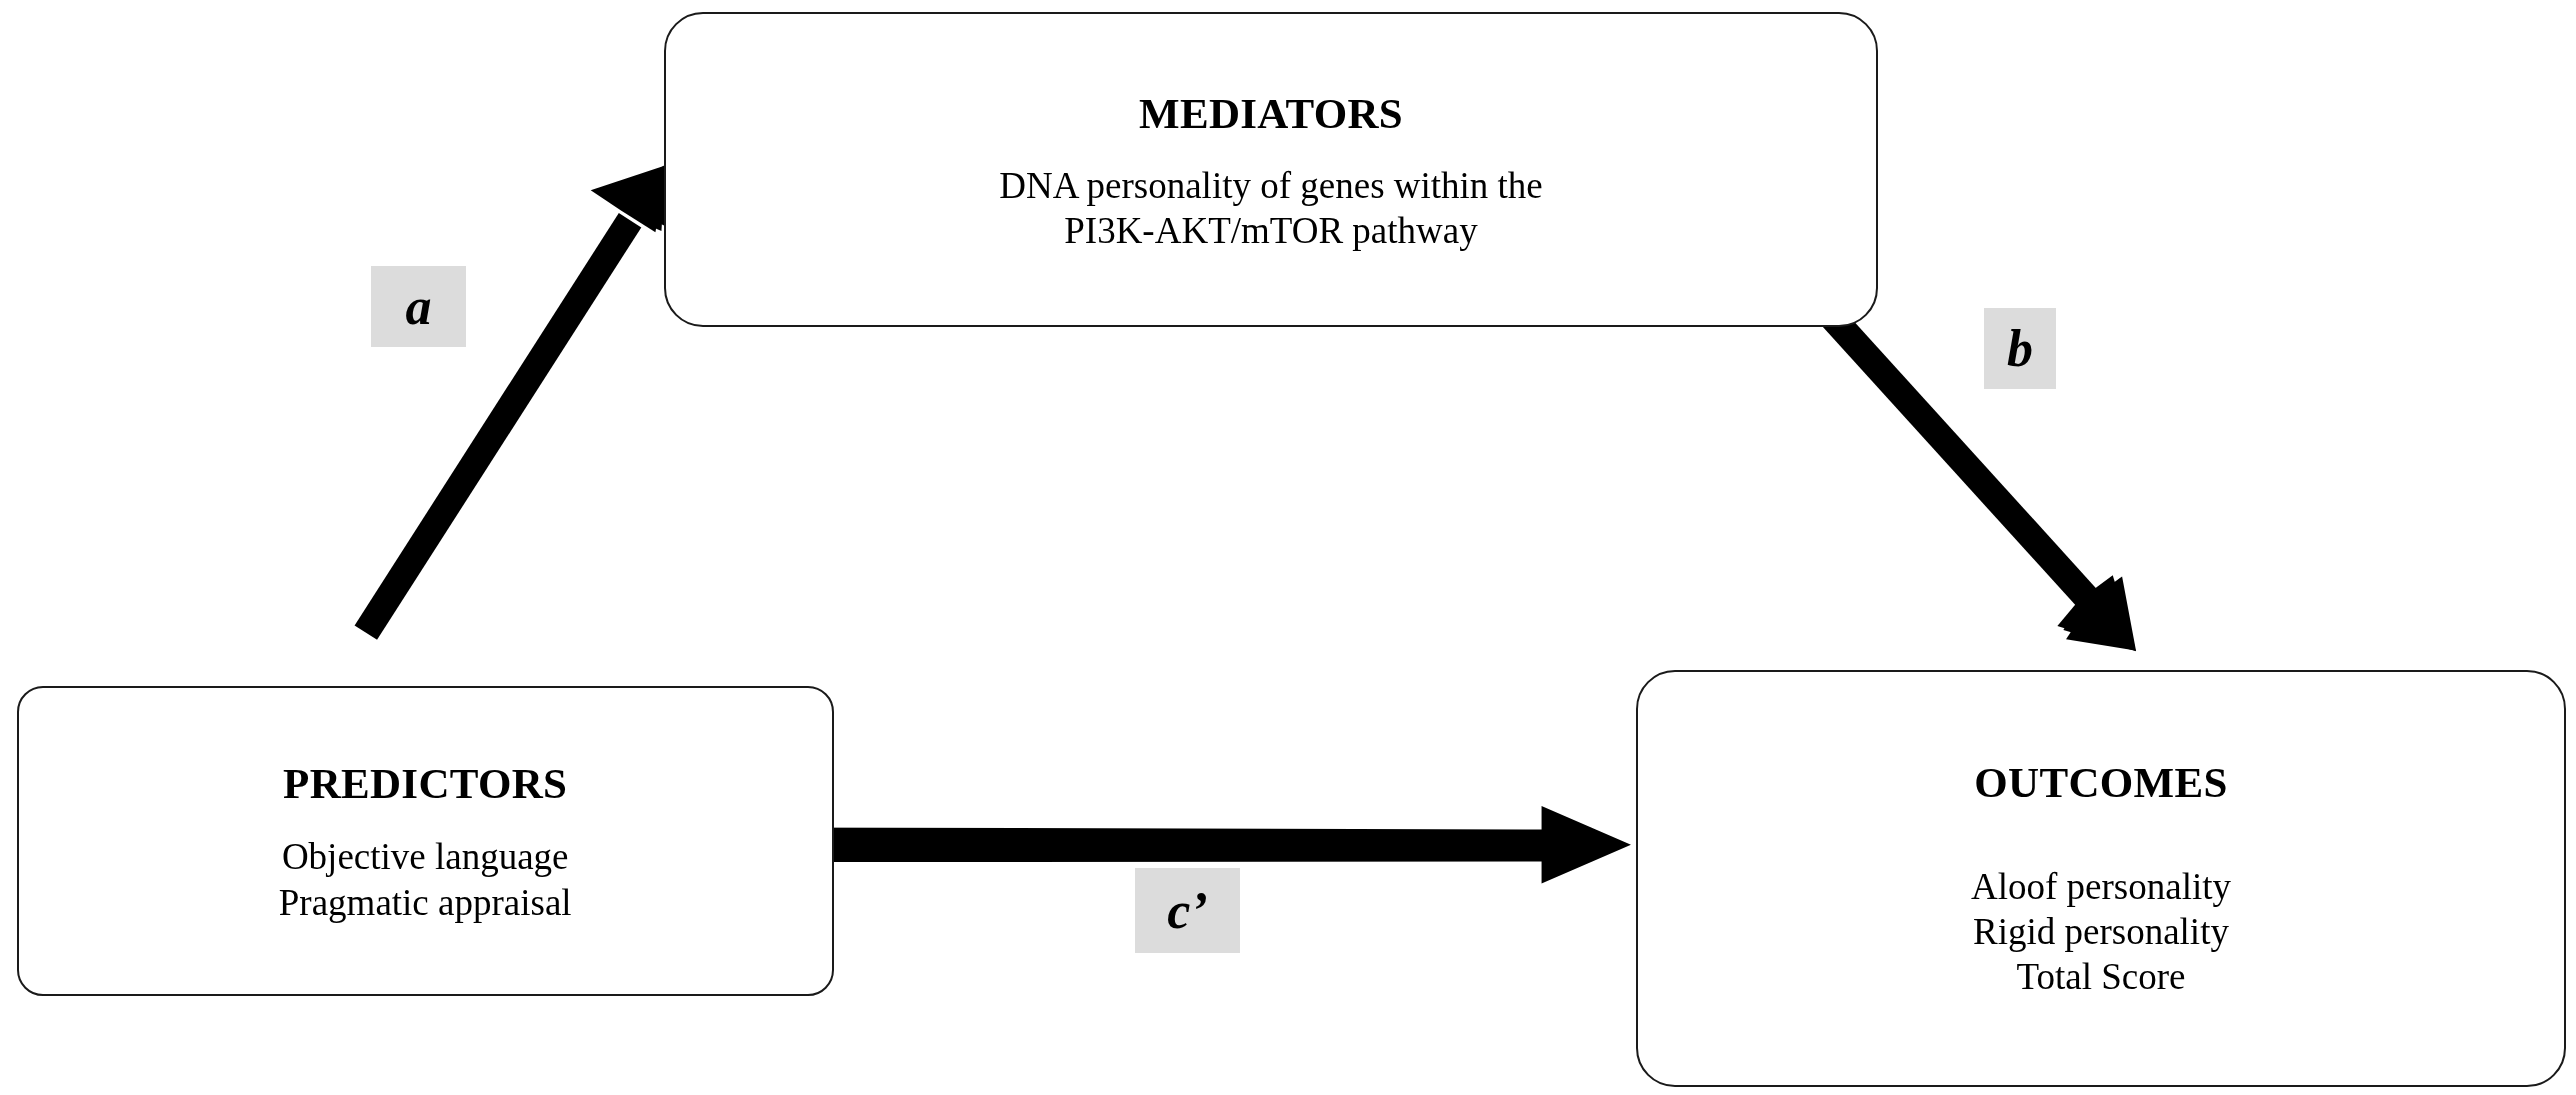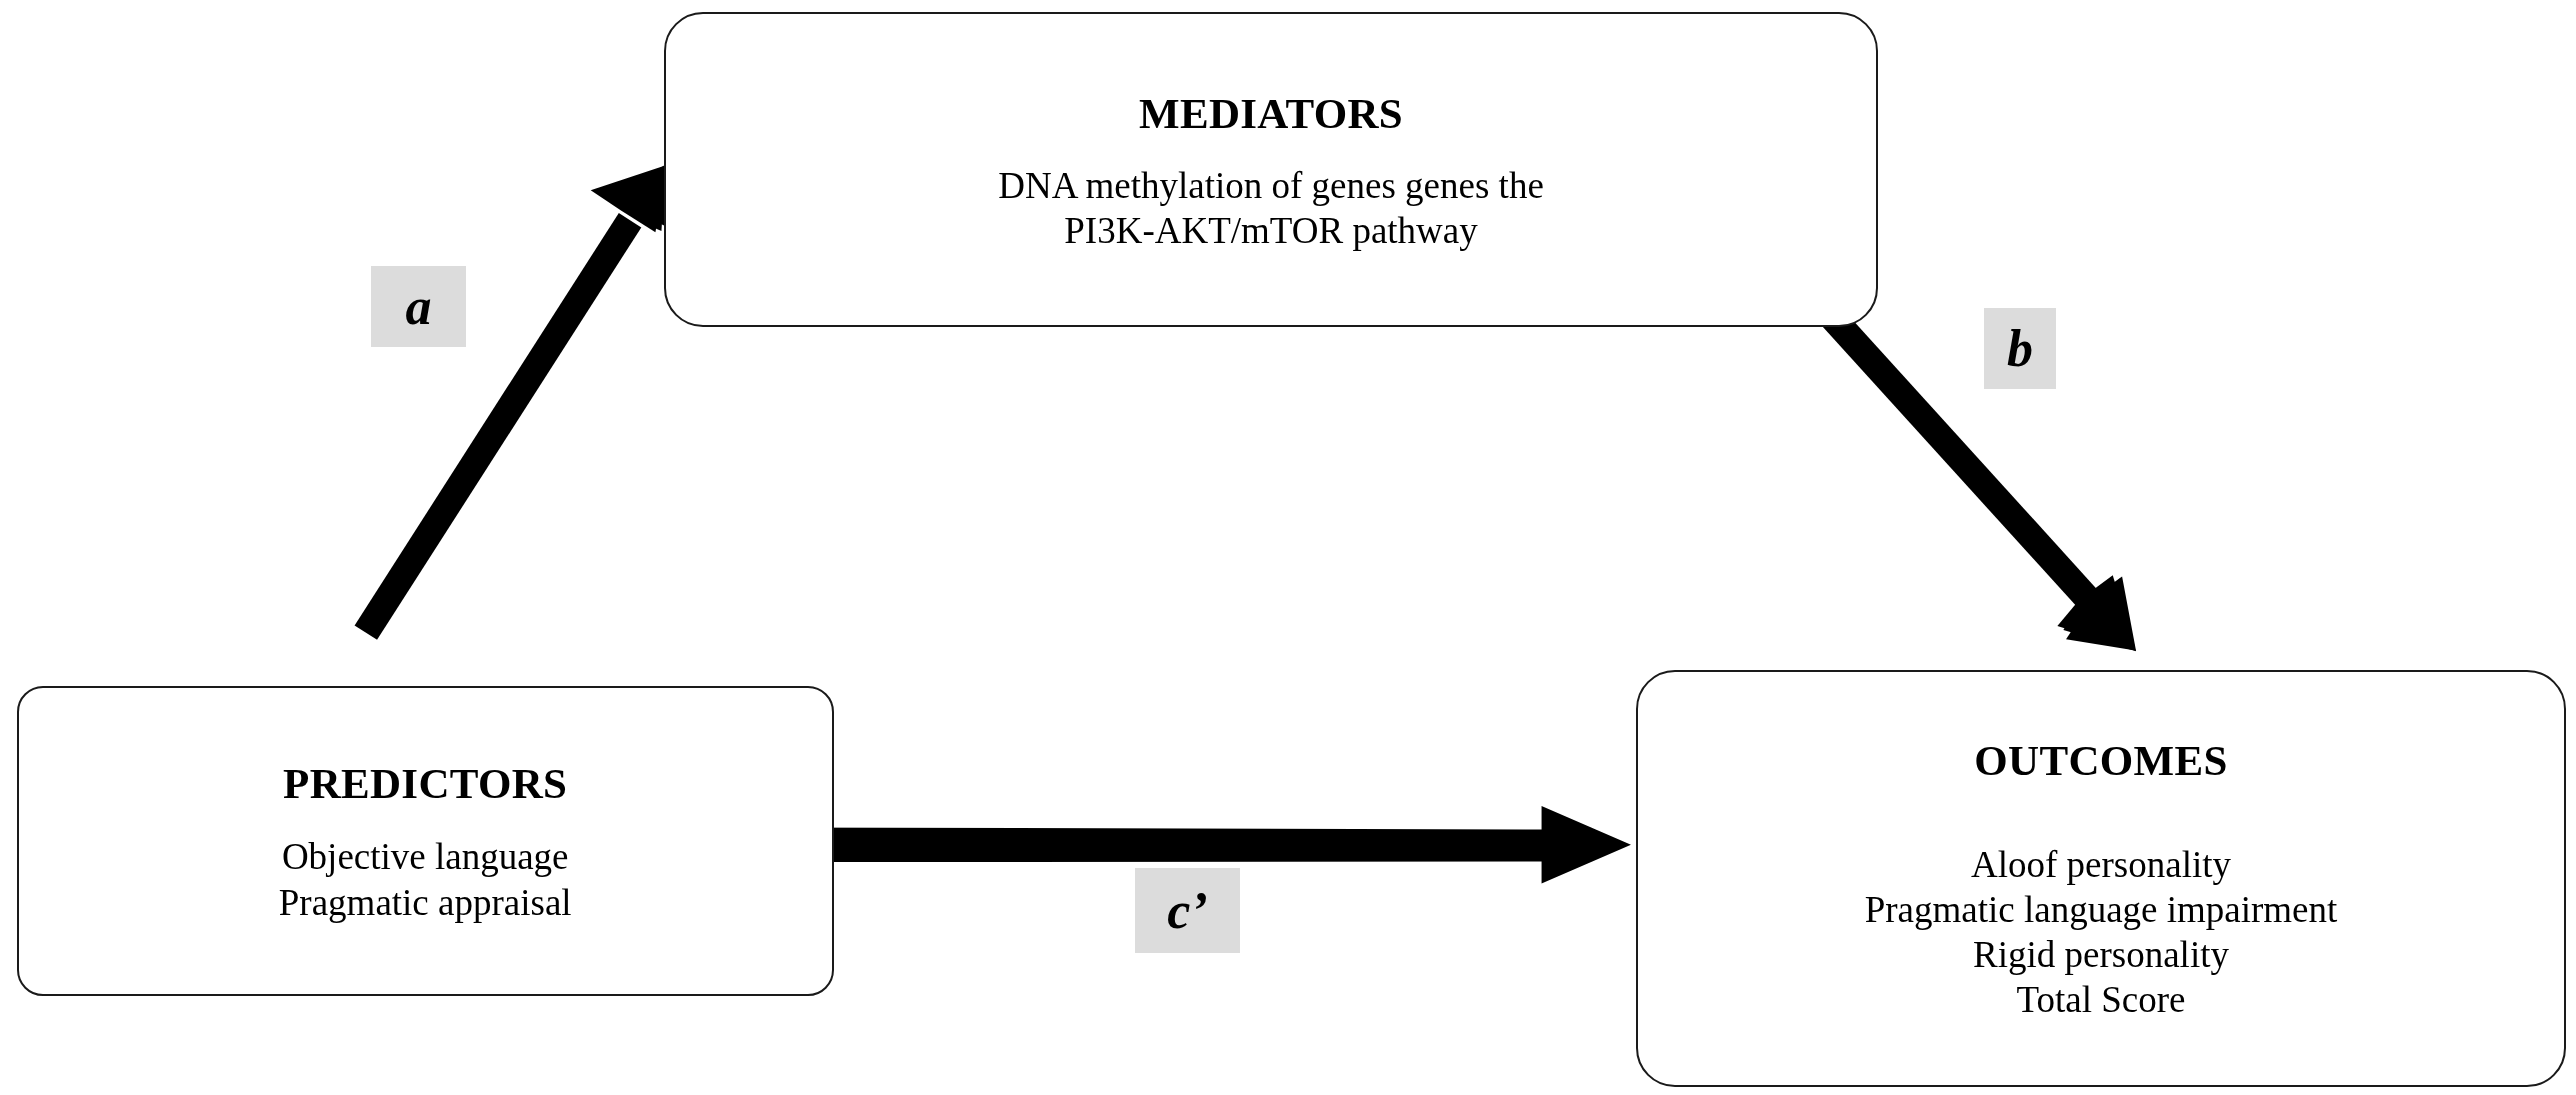--- a/index.html
+++ b/index.html
@@ -146,38 +146,37 @@
     </g>
 
     <g>
       <polygon points="1110,1240 2310,1243 2310,1208 2444,1266 2310,1324 2310,1291 1110,1292" fill="#000000"></polygon>
     </g>
   </svg>
 
   <div class="node-box" id="box-mediators">
     <div class="node-title">MEDIATORS</div>
     <div class="node-body">
-      <span class="node-body-line">DNA methylation of genes genes the</span>
+      <span class="node-body-line">DNA personality of genes within the</span>
       <span class="node-body-line">PI3K-AKT/mTOR pathway</span>
     </div>
   </div>
 
   <div class="node-box" id="box-predictors">
     <div class="node-title">PREDICTORS</div>
     <div class="node-body">
       <span class="node-body-line">Objective language</span>
       <span class="node-body-line">Pragmatic appraisal</span>
     </div>
   </div>
 
   <div class="node-box" id="box-outcomes">
     <div class="node-title">OUTCOMES</div>
     <div class="node-body">
       <span class="node-body-line">Aloof personality</span>
-      <span class="node-body-line">Pragmatic language impairment</span>
       <span class="node-body-line">Rigid personality</span>
       <span class="node-body-line">Total Score</span>
     </div>
   </div>
 
   <div class="path-label" id="label-a">a</div>
 
   <div class="path-label" id="label-b">b</div>
 
   <div class="path-label" id="label-c">c’</div>

